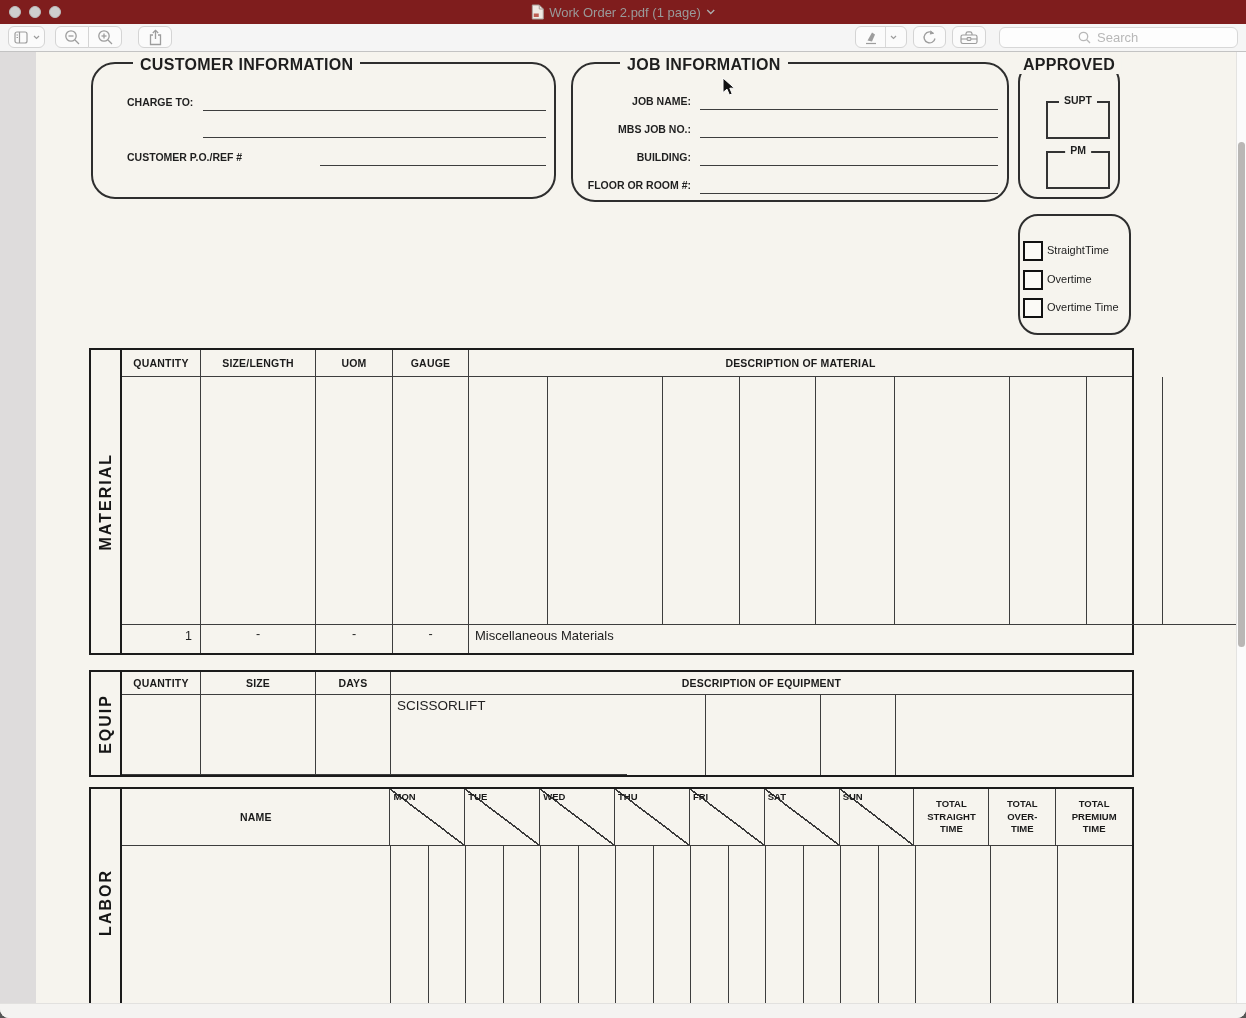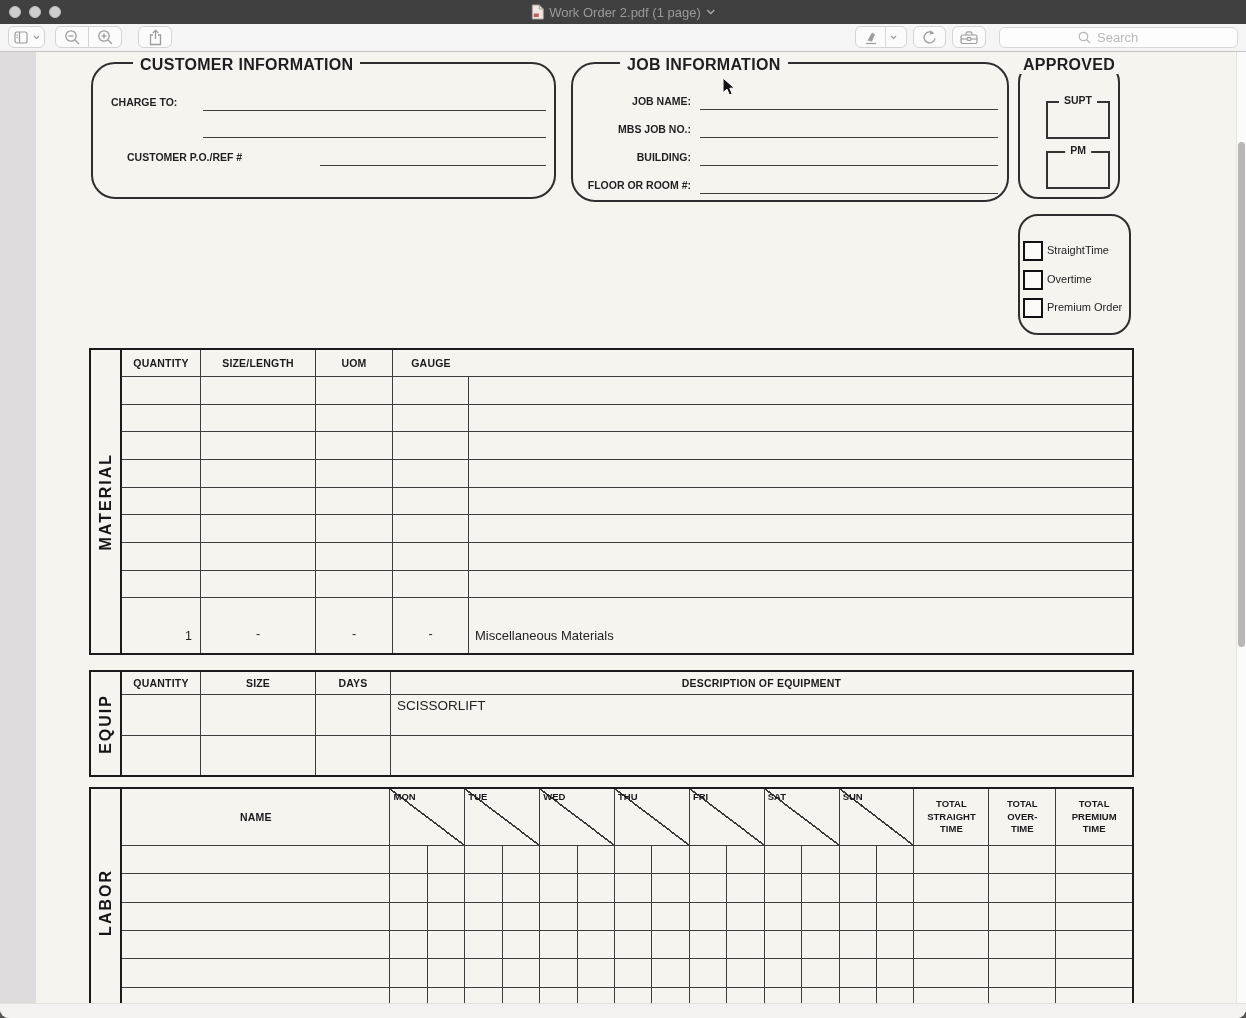--- a/index.html
+++ b/index.html
@@ -1,18 +1,18 @@
 <!DOCTYPE html>
 <html><head>
 <meta charset="utf-8">
 <style>
   html,body{margin:0;padding:0;background:#565656;font-family:"Liberation Sans","DejaVu Sans",sans-serif;}
   .window{position:relative;width:1246px;height:1018px;background:#e0dede;overflow:hidden;border-radius:0 0 9px 9px;}
   
-  .titlebar{position:absolute;left:0;top:0;width:100%;height:24px;background:#404040;}
+  .titlebar{position:absolute;left:0;top:0;width:100%;height:24px;background:#7f1d1d;}
   .traffic{position:absolute;left:9px;top:6px;display:flex;gap:8px;}
   .light{width:12px;height:12px;border-radius:50%;background:#cecece;border:1px solid #bdbdbd;box-sizing:border-box;}
   .titlegroup{position:absolute;left:50%;top:0;transform:translateX(-50%);height:24px;display:flex;align-items:center;gap:5px;}
   .titletext{font-size:13px;color:#9a9a9a;white-space:nowrap;}
   .toolbar{position:absolute;left:0;top:24px;width:100%;height:28px;background:#f5f5f5;border-bottom:1px solid #c3c3c3;box-sizing:border-box;}
   .tbtn{position:absolute;top:2px;height:22px;border:1px solid #d4d4d4;border-radius:6px;background:#fbfbfb;box-sizing:border-box;display:flex;align-items:center;justify-content:center;}
   .tbtn svg{display:block;}
   .seg-l{border-radius:6px 0 0 6px;}
   .seg-r{border-radius:0 6px 6px 0;}
   .vdiv{width:1px;height:20px;background:#d9d9d9;}
@@ -34,21 +34,21 @@
   .albl{position:absolute;top:-9px;left:50%;transform:translateX(-50%);background:#f6f4ee;padding:0 5px;font-size:10.5px;font-weight:bold;color:#1f1f1f;}
   .cb{position:absolute;width:16px;height:16px;border:2.5px solid #111;background:#fbfaf6;box-sizing:content-box;}
   .cblbl{position:absolute;font-size:11px;color:#1d1d1d;white-space:nowrap;}
   
   .sect{position:absolute;display:flex;border:2.5px solid #1b1b1b;box-sizing:border-box;}
   .vlab{width:31px;border-right:2px solid #1b1b1b;display:flex;align-items:center;justify-content:center;box-sizing:border-box;}
   .vlab span{writing-mode:vertical-rl;transform:rotate(180deg);font-weight:bold;font-size:16px;letter-spacing:2px;color:#161616;}
   .tbl{flex:1;display:flex;flex-direction:column;min-width:0;}
   .trow{display:flex;border-bottom:1.5px solid #3d3d3d;box-sizing:border-box;}
   .trow:last-child{border-bottom:none;}
-  .rows{display:flex;flex-direction:column;flex:1;}
+  .rows{display:flex;flex:1;}
   .rows .trow{flex:1;}
   .cell{border-right:1.5px solid #3d3d3d;box-sizing:border-box;overflow:hidden;}
   .cell:last-child{border-right:none;}
   .hc{display:flex;align-items:center;justify-content:center;font-size:10.5px;font-weight:bold;color:#1a1a1a;letter-spacing:.2px;}
   .mhead{height:27px;}
   .ehead{height:23px;}
   .c1{width:79px;} .c2{width:115px;} .c3{width:77px;text-align:right;} .c4{width:76px;} .c5{flex:1;}
   .e3{width:75px;}
   .txtcell{font-size:13.5px;color:#222;padding:3px 0 12px 6px;}
   .numcell{font-size:12.5px;color:#222;text-align:right;padding:4px 8px 0 0;}
@@ -154,21 +154,21 @@
       </svg>
       <input type="text" placeholder="Search" style="">
     </div>
   </div>
 
   <div class="content">
     <div class="page">
 
       <div class="box" style="left:55px;top:10px;width:465px;height:137px;">
         <span class="boxtitle" style="left:40px;">CUSTOMER INFORMATION</span>
-        <span class="flabel" style="left:18px;top:32px;">CHARGE TO:</span>
+        <span class="flabel" style="left:34px;top:32px;">CHARGE TO:</span>
         <div class="fline" style="left:110px;top:46px;width:343px;"></div>
         <div class="fline" style="left:110px;top:73px;width:343px;"></div>
         <span class="flabel" style="left:34px;top:87px;">CUSTOMER P.O./REF #</span>
         <div class="fline" style="left:227px;top:101px;width:226px;"></div>
       </div>
 
       <div class="box" style="left:535px;top:10px;width:438px;height:140px;">
         <span class="boxtitle" style="left:47px;">JOB INFORMATION</span>
         <span class="flabel" style="left:0;top:31px;width:118px;text-align:right;">JOB NAME:</span>
         <div class="fline" style="left:127px;top:45px;width:298px;"></div>
@@ -190,33 +190,34 @@
         </div>
       </div>
 
 
       <div class="box" style="left:982px;top:162px;width:113px;height:121px;border-radius:20px;">
         <div class="cb" style="left:3px;top:25px;"></div>
         <span class="cblbl" style="left:27px;top:28px;">StraightTime</span>
         <div class="cb" style="left:3px;top:54px;"></div>
         <span class="cblbl" style="left:27px;top:57px;">Overtime</span>
         <div class="cb" style="left:3px;top:82px;"></div>
-        <span class="cblbl" style="left:27px;top:85px;">Premium Order</span>
+        <span class="cblbl" style="left:27px;top:85px;">Overtime Time</span>
       </div>
 
       <div class="sect" style="left:53px;top:296px;width:1045px;height:307px;">
         <div class="vlab">
             <span>MATERIAL</span>
           </div>
         <div class="tbl">
           <div class="trow mhead">
             <div class="cell hc c1">QUANTITY</div>
             <div class="cell hc c2">SIZE/LENGTH</div>
             <div class="cell hc c3">UOM</div>
             <div class="cell hc c4">GAUGE</div>
+            <div class="cell hc c5">DESCRIPTION OF MATERIAL</div>
           </div>
           <div class="rows">
             <div class="trow">
               <div class="cell c1"></div>
               <div class="cell c2"></div>
               <div class="cell c3"></div>
               <div class="cell c4"></div>
               <div class="cell c5"></div>
             </div>
           <div class="trow">

